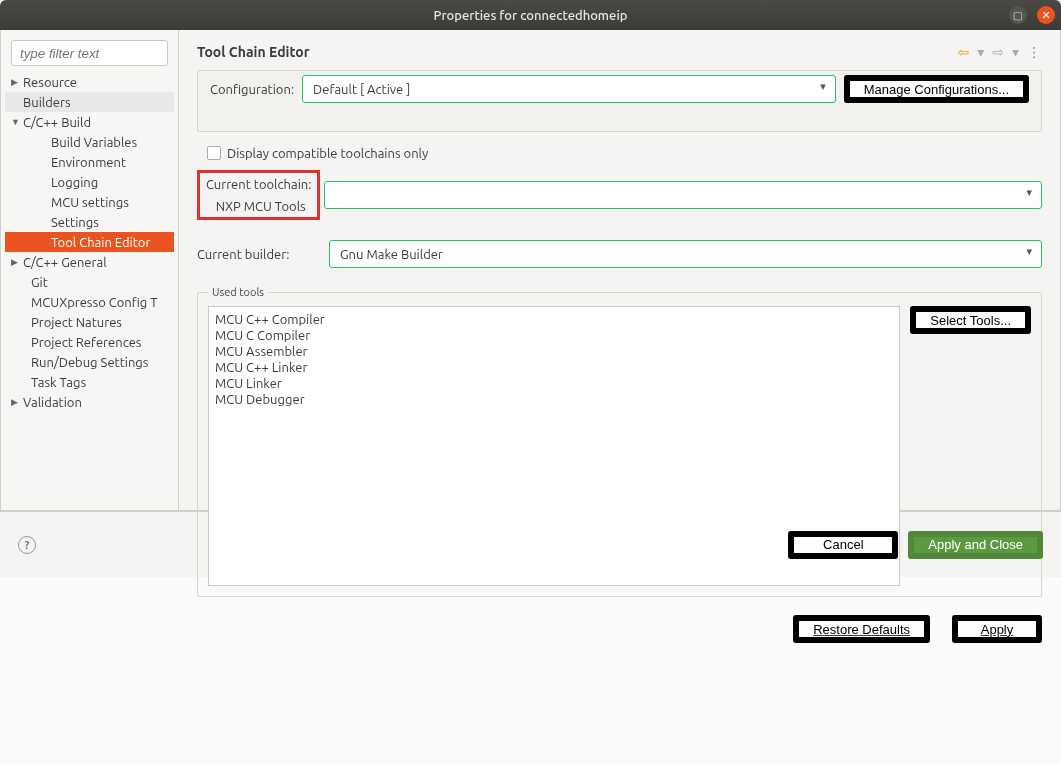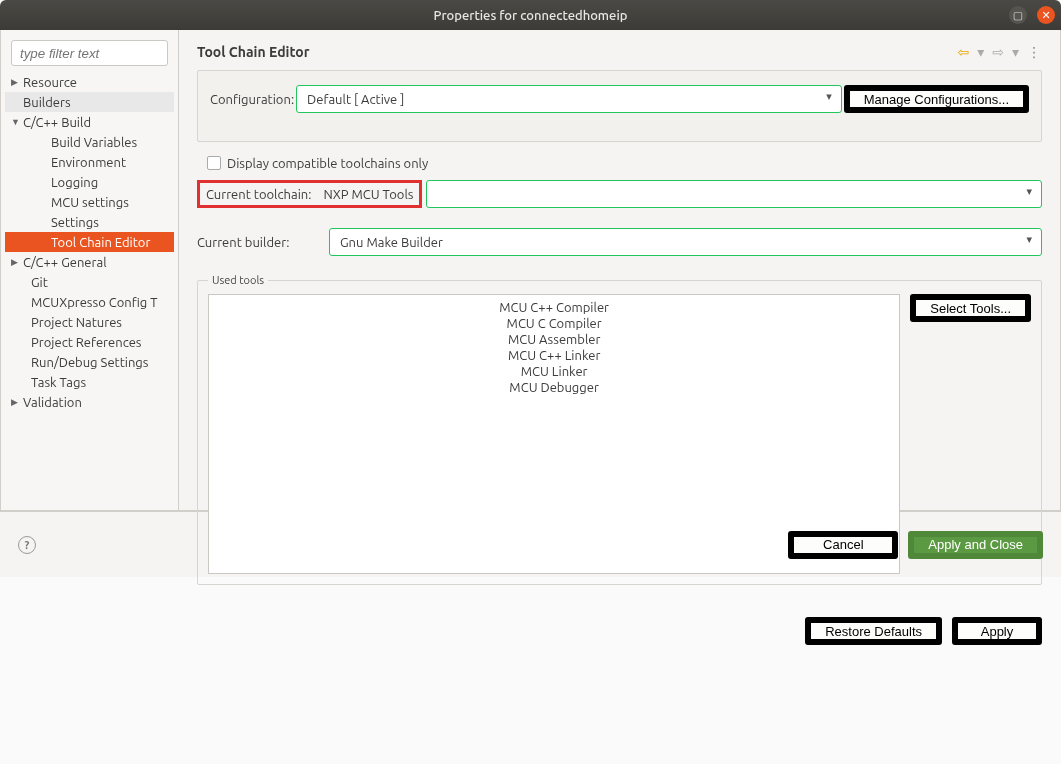--- a/index.html
+++ b/index.html
@@ -101,26 +101,26 @@
   }
   .page-title { font-size: 14px; font-weight: 600; }
   .header-icons { display:flex; gap:8px; align-items:center; color:#888; }
   .yellow-arrow { color:#e9a600; font-size:14px; }
   .grey-arrow { color:#aaa; font-size:14px; }
   .dots { font-size:14px; letter-spacing:1px; cursor:default; }
 
   .config-box {
     border: 1px solid #d6d5d0;
     background: #f2f1ee;
-    padding: 14px 12px 28px 12px;
+    padding: 4px 12px 28px 12px;
     border-radius: 2px;
     margin-bottom: 12px;
     display: flex;
     align-items: center;
-    gap: 2px;
+    gap: 8px;
   }
   .label { white-space:nowrap; }
   select, .combo {
     height: 28px;
     border: 1px solid #22c55e;
     border-radius: 3px;
     padding: 2px 24px 2px 10px;
     background: #fff;
     font-size: 13px;
     appearance: none;
@@ -156,49 +156,50 @@
   .checkbox {
     width: 14px; height: 14px; border:1px solid #aaa; border-radius:2px; background:#fff;
   }
 
   .highlight-box {
     border: 3px solid #e03030;
     padding: 4px 6px;
     display: inline-flex;
     align-items: center;
     gap: 8px;
+    flex-direction: column;
   }
 
   fieldset.used-tools {
     border: 1px solid #d6d5d0;
     border-radius: 2px;
     padding: 8px 10px 10px 10px;
     margin-top: 4px;
     flex:1;
     display:flex;
     gap:10px;
   }
   fieldset.used-tools legend { padding: 0 4px; font-size:11px; color:#444; }
   .tools-list {
     flex:1;
     border: 1px solid #c9c8c3;
     background:#fff;
     height: 280px;
     padding: 4px 6px;
     overflow:auto;
     font-size:13px;
-    text-align:center;
   }
   .tools-list div { padding:1px 0; }
 
   .footer-buttons {
     display:flex;
     justify-content:flex-end;
-    gap:10px;
-    margin-top:32px;
+    gap:22px;
+    margin-top:18px;
+    text-decoration:underline;
   }
 
   .dialog-footer {
     border-top: 1px solid #d0cfca;
     height: 66px;
     display:flex;
     align-items:center;
     justify-content:space-between;
     padding: 0 18px;
     background:#f5f4f2;

